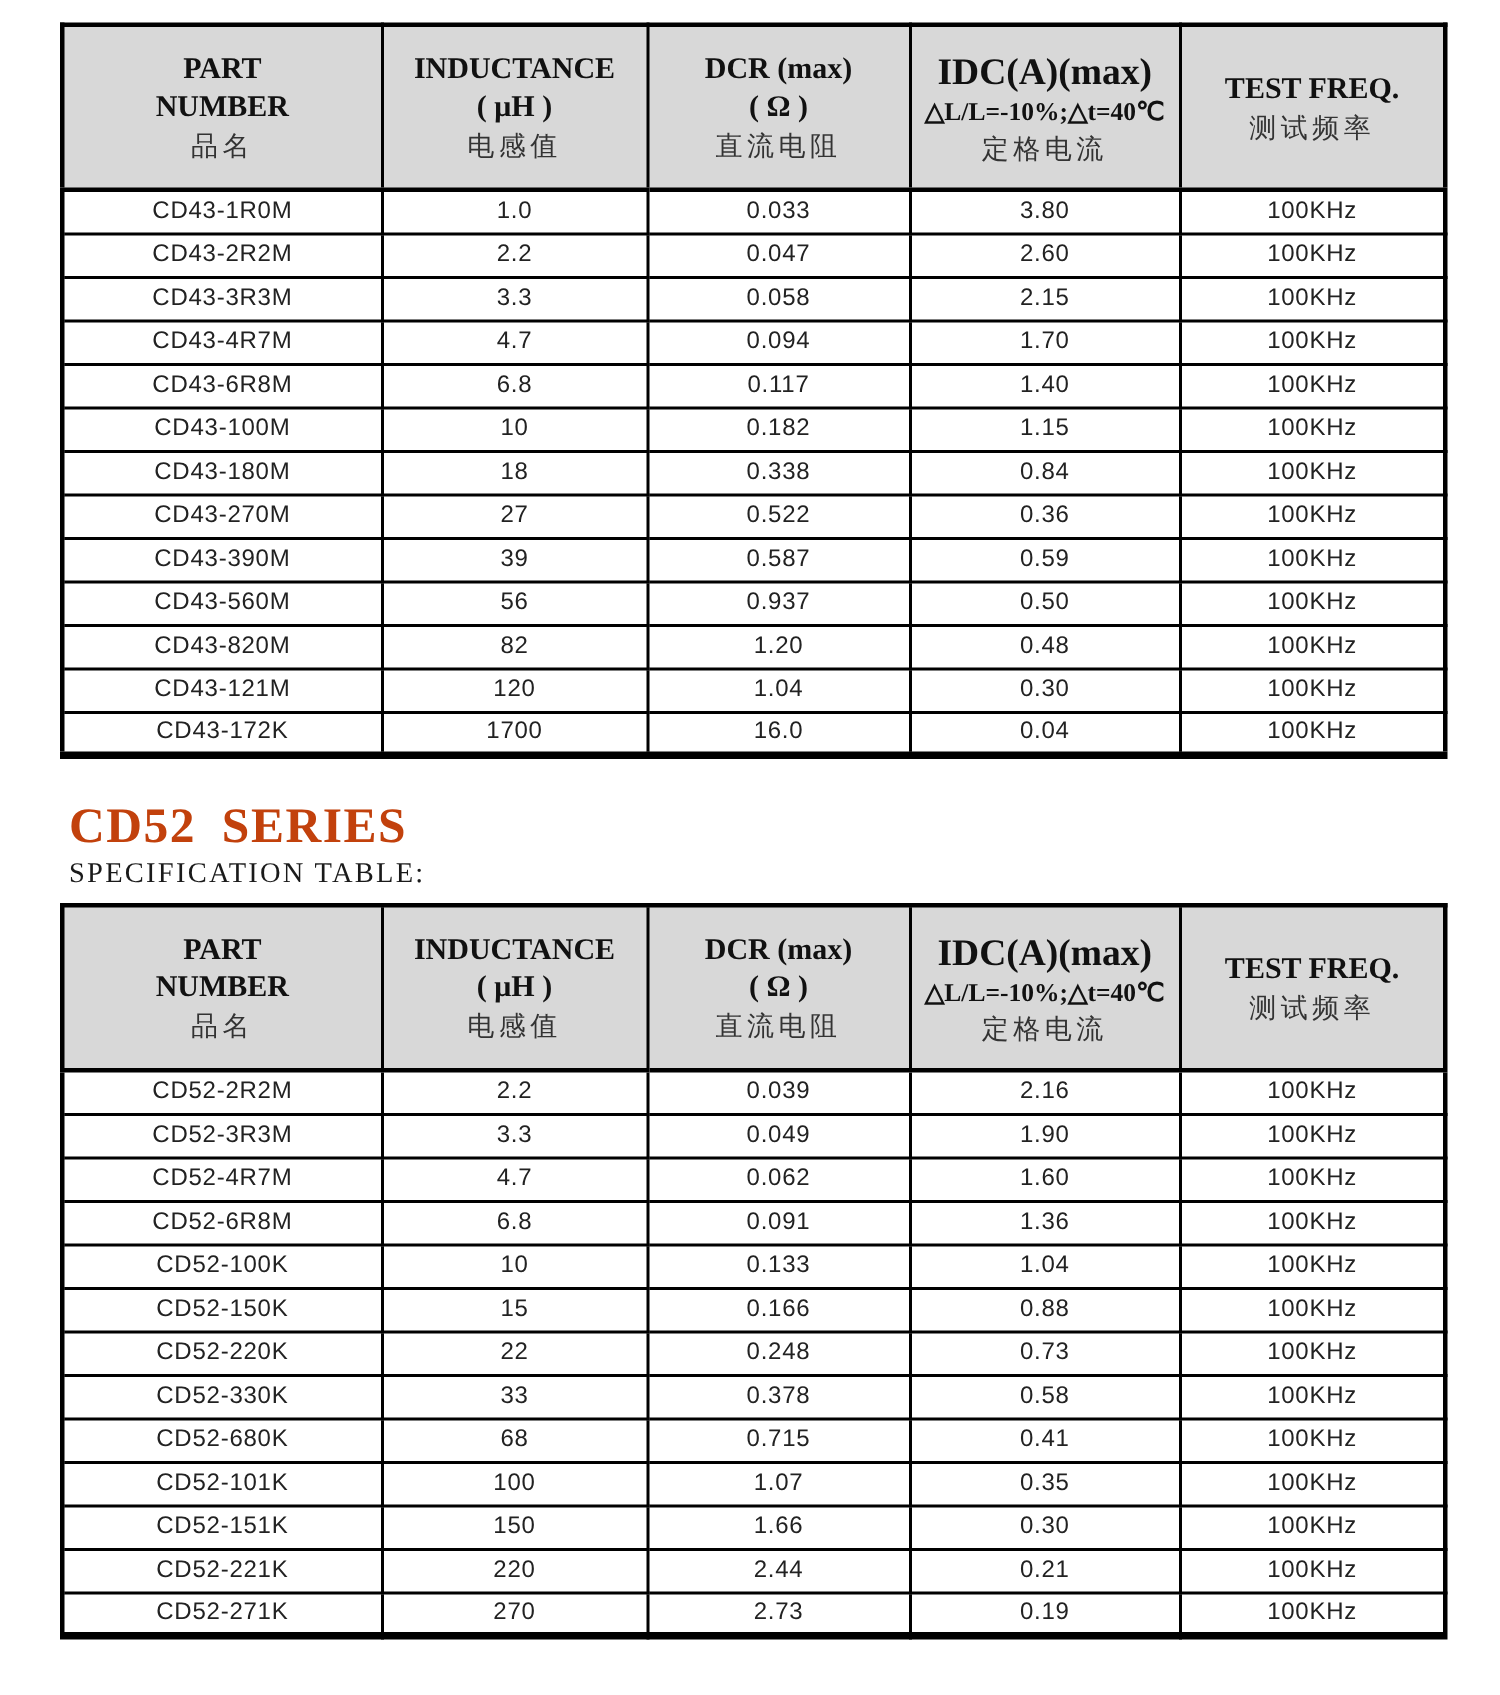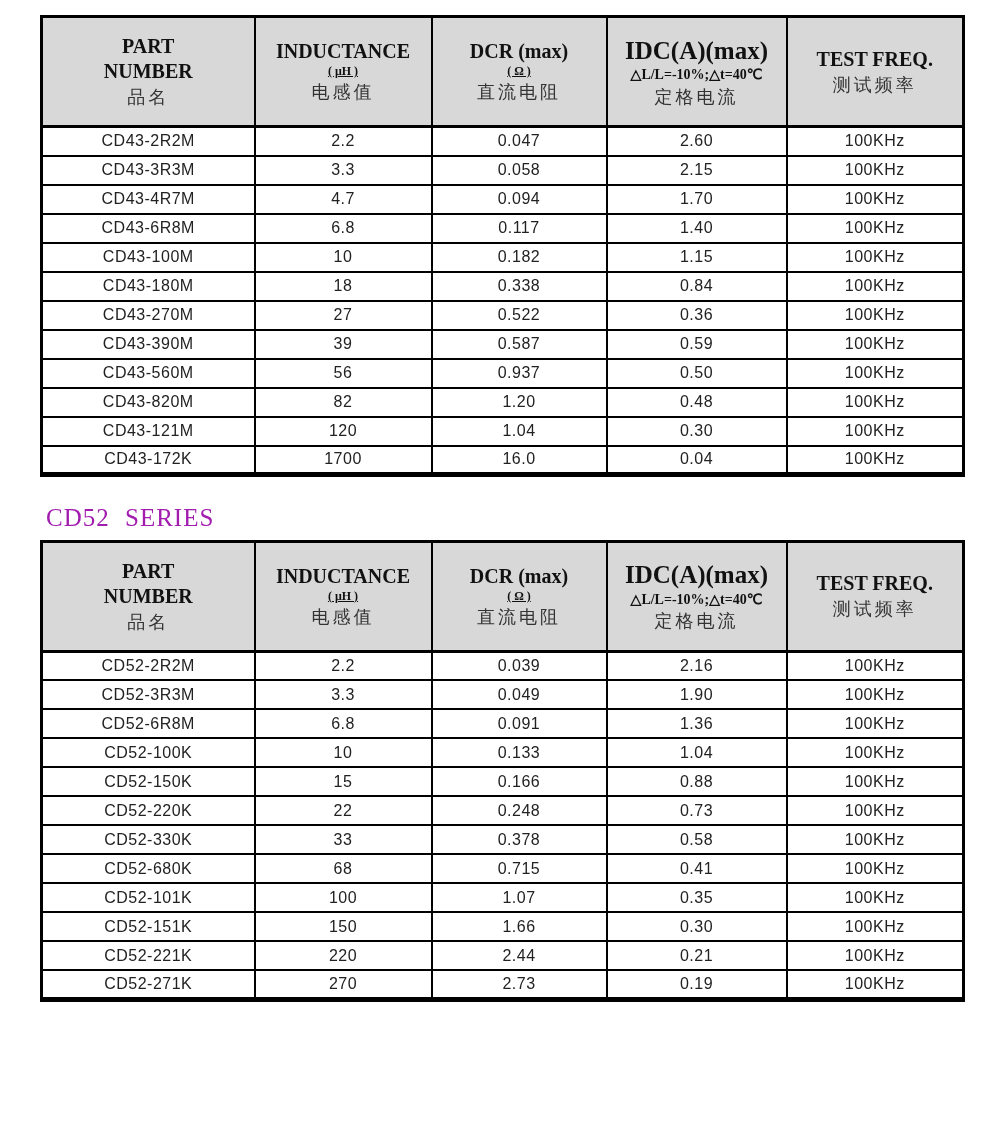--- a/index.html
+++ b/index.html
@@ -50,41 +50,41 @@
     color:#222222;
     padding:1px 2px;
   }
   .hl{display:block;line-height:1.25;}
   .hl.en{
     font-family:"Liberation Serif",serif;
     font-weight:bold;
     font-size:20px;
     color:#111111;
   }
-  .hl.en.sub{font-size:12px;text-decoration:underline;}
+  .hl.en.sub{font-size:20px;}
   .hl.en.tight{font-size:25px;letter-spacing:0;}
-  .hl.en.small{font-size:14px;letter-spacing:0;white-space:nowrap;}
+  .hl.en.small{font-size:17px;letter-spacing:0;white-space:nowrap;}
   .hl.cn{
     font-family:"Liberation Serif",serif;
     font-weight:normal;
     font-size:18px;
     letter-spacing:3px;
     color:#333333;
     margin-top:2px;
   }
   .section{
     margin:27px 0 8px 6px;
   }
   .section-title{
     font-family:"Liberation Serif",serif;
-    font-weight:normal;
-    font-size:25px;
+    font-weight:bold;
+    font-size:33px;
     letter-spacing:1px;
     word-spacing:8px;
-    color:#a21caf;
+    color:#c2410c;
     line-height:1.1;
   }
   .section-subtitle{
     font-family:"Liberation Serif",serif;
     font-weight:normal;
     font-size:19px;
     letter-spacing:1.5px;
     color:#1a1a1a;
     margin-top:3px;
     line-height:1.15;
@@ -126,20 +126,27 @@
           <span class="hl cn">定格电流</span>
         </th>
         <th>
           <span class="hl en">TEST FREQ.</span>
           <span class="hl cn">测试频率</span>
         </th>
       </tr>
     </thead>
     <tbody>
         <tr>
+          <td>CD43-1R0M</td>
+          <td>1.0</td>
+          <td>0.033</td>
+          <td>3.80</td>
+          <td>100KHz</td>
+        </tr>
+        <tr>
           <td>CD43-2R2M</td>
           <td>2.2</td>
           <td>0.047</td>
           <td>2.60</td>
           <td>100KHz</td>
         </tr>
         <tr>
           <td>CD43-3R3M</td>
           <td>3.3</td>
           <td>0.058</td>
@@ -214,20 +221,21 @@
           <td>1700</td>
           <td>16.0</td>
           <td>0.04</td>
           <td>100KHz</td>
         </tr>
       </tbody>
   </table>
 
   <div class="section">
     <div class="section-title">CD52 SERIES</div>
+    <div class="section-subtitle">SPECIFICATION TABLE:</div>
   </div>
 
   <table class="spec">
     <colgroup>
       <col class="c1">
         <col class="c2">
         <col class="c3">
         <col class="c4">
         <col class="c5">
     </colgroup>
@@ -268,20 +276,27 @@
           <td>100KHz</td>
         </tr>
         <tr>
           <td>CD52-3R3M</td>
           <td>3.3</td>
           <td>0.049</td>
           <td>1.90</td>
           <td>100KHz</td>
         </tr>
         <tr>
+          <td>CD52-4R7M</td>
+          <td>4.7</td>
+          <td>0.062</td>
+          <td>1.60</td>
+          <td>100KHz</td>
+        </tr>
+        <tr>
           <td>CD52-6R8M</td>
           <td>6.8</td>
           <td>0.091</td>
           <td>1.36</td>
           <td>100KHz</td>
         </tr>
         <tr>
           <td>CD52-100K</td>
           <td>10</td>
           <td>0.133</td>

